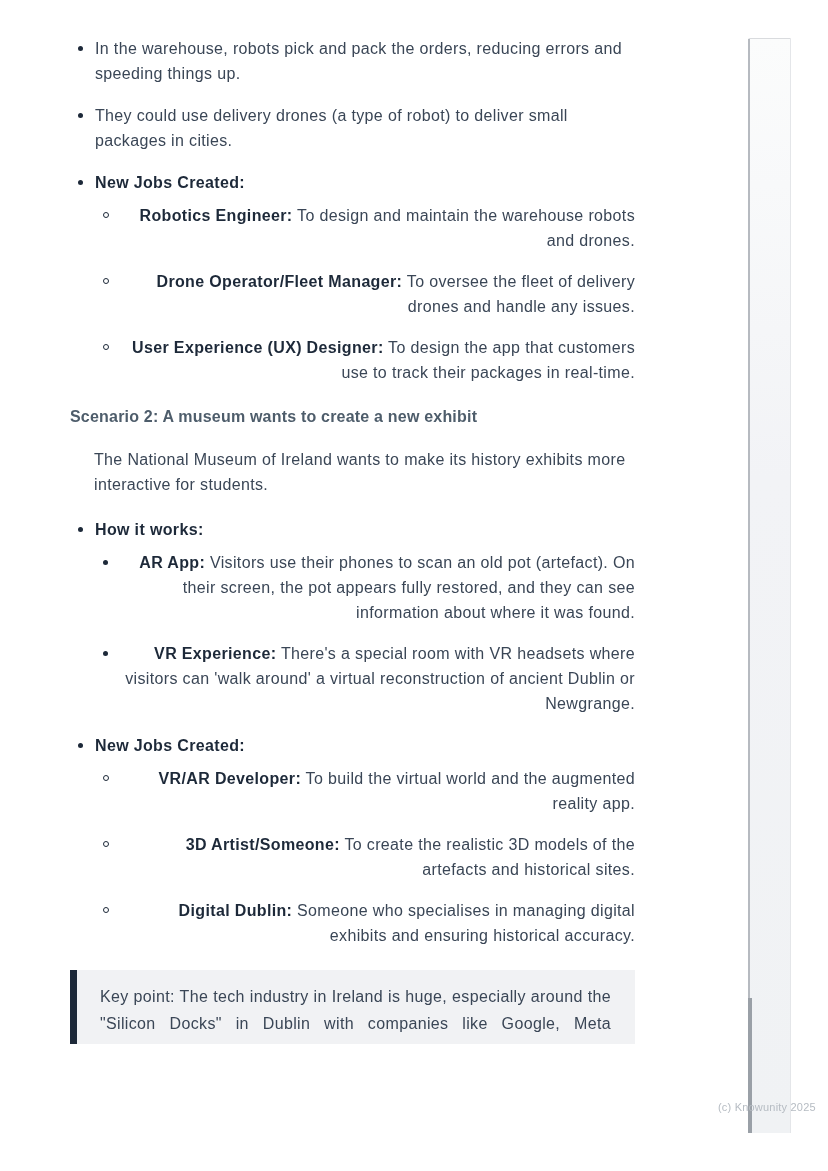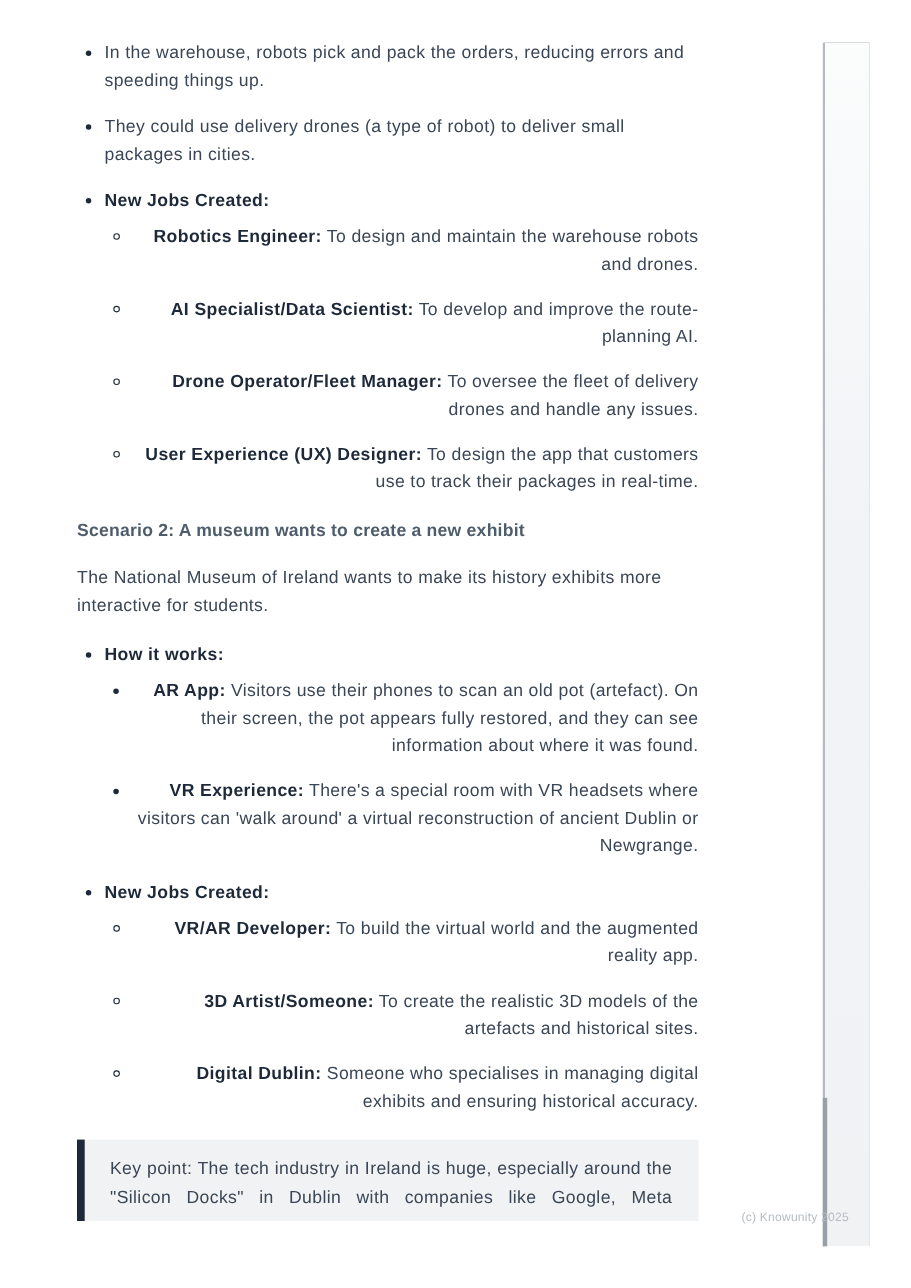--- a/index.html
+++ b/index.html
@@ -88,20 +88,21 @@
     font-size: 16px;
     line-height: 28px;
     letter-spacing: 0.2px;
     color: var(--heading);
     font-weight: bold;
     margin-top: 18px;
     margin-bottom: 16px;
   }
   p.intro {
     margin-bottom: 20px;
+    margin-left: 24px;
   }
   blockquote.callout {
     margin-top: 22px;
     background: var(--callout-bg);
     border-left: 7px solid var(--callout-border);
     height: 74px;
     overflow: hidden;
     padding: 13px 24px 0 23px;
   }
   blockquote.callout p {
@@ -132,21 +133,21 @@
   .strip-thumb {
     position: absolute;
     left: 0;
     bottom: 0;
     width: 4px;
     height: 135px;
     background: var(--thumb);
   }
   .watermark {
     position: absolute;
-    left: 674px;
+    left: 718px;
     top: 1101px;
     font-size: 11px;
     line-height: 13px;
     letter-spacing: 0.2px;
     color: var(--watermark);
     z-index: 5;
     white-space: nowrap;
   }
 </style>
 </head>
@@ -163,24 +164,20 @@
         <span>They could use delivery drones (a type of robot) to deliver small packages in cities.</span>
       </li>
       <li>
         <span class="b">New Jobs Created:</span>
         <ul class="lvl2 circle">
           <li>
             <span class="b">Robotics Engineer:</span>
             <span>To design and maintain the warehouse robots and drones.</span>
           </li>
           <li>
-            <span class="b">AI Specialist/Data Scientist:</span>
-            <span>To develop and improve the route-planning AI.</span>
-          </li>
-          <li>
             <span class="b">Drone Operator/Fleet Manager:</span>
             <span>To oversee the fleet of delivery drones and handle any issues.</span>
           </li>
           <li>
             <span class="b">User Experience (UX) Designer:</span>
             <span>To design the app that customers use to track their packages in real-time.</span>
           </li>
         </ul>
       </li>
     </ul>

